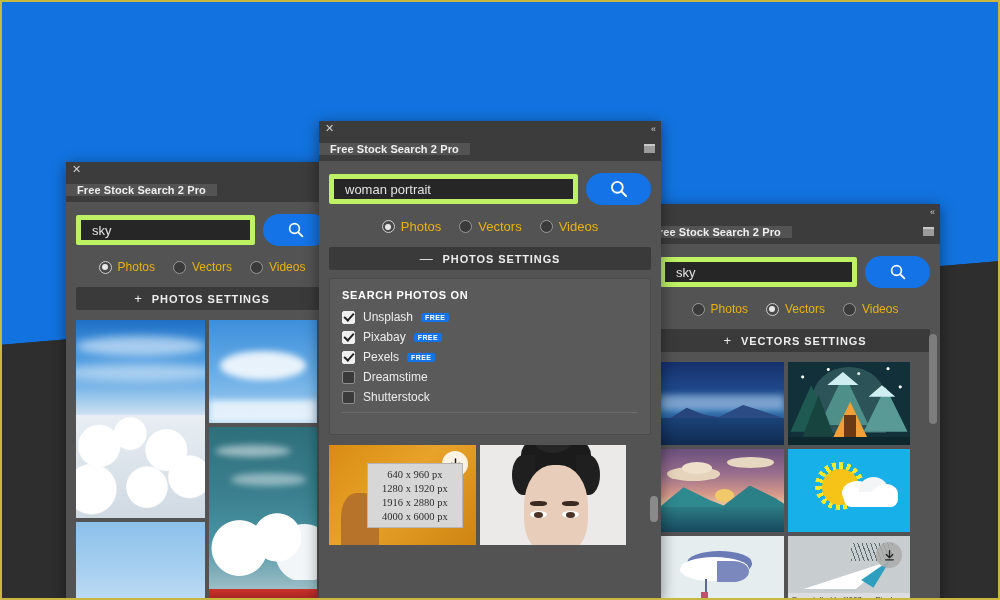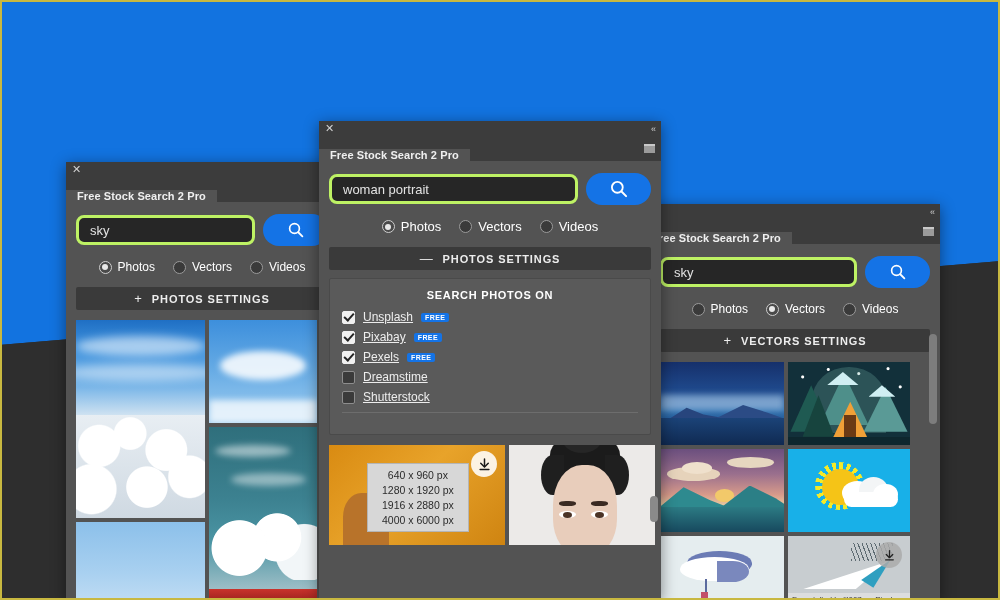--- a/index.html
+++ b/index.html
@@ -40,40 +40,40 @@
     position: absolute; left: 6px; top: 1px;
     color: #d2d2d2; font-size: 11px; line-height: 13px;
     font-family: "Liberation Sans", sans-serif;
   }
   .panel-collapse {
     position: absolute; right: 6px; top: 1px;
     color: #cfcfcf; font-size: 9px; line-height: 14px; letter-spacing: -1px;
   }
   .panel-tabbar {
     height: 24px; background: #3c3c3c; position: relative;
-    display: flex; align-items: flex-end;
+    display: flex; align-items: center;
   }
   .panel-tab {
     background: #535353; color: #efefef;
     font-size: 11px; font-weight: bold;
     display: flex; align-items: center; padding: 0 11px;
     letter-spacing: .1px; white-space: nowrap;
   }
   .panel-menu {
     position: absolute; right: 6px; top: 7px;
     width: 11px; height: 9px; background: #9b9b9b;
     border-top: 2px solid #c9c9c9;
   }
   .panel-body { padding: 12px 10px 0 10px; }
 
   
   .search-row { display: flex; align-items: center; gap: 8px; }
   .search-input {
     flex: 1; height: 30px; background: #262626;
-    border: 3px solid #bef264; border-radius: 8px;
+    border: 5px solid #bef264; border-radius: 2px;
     color: #e3e3e3; font-size: 13px;
     display: flex; align-items: center; padding: 0 11px;
   }
   .search-btn {
     width: 65px; height: 32px; border-radius: 16px;
     background: #1473e6;
     display: flex; align-items: center; justify-content: center;
   }
   .search-btn svg { display: block; }
 
@@ -86,54 +86,54 @@
   .radio-dot {
     width: 13px; height: 13px; border-radius: 50%;
     border: 1px solid #9a9a9a; background: #3a3a3a;
     display: flex; align-items: center; justify-content: center;
   }
   .radio-dot.on { background: #4a4a4a; border-color: #cfcfcf; }
   .radio-dot.on::after {
     content: ""; width: 6px; height: 6px; border-radius: 50%;
     background: #e8e8e8;
   }
-  .radio-label { color: #ffffff; font-size: 12px; }
+  .radio-label { color: #eab308; font-size: 12px; }
 
   
   .settings-bar {
     margin-top: 13px; height: 23px; background: #3a3a3a;
     border-radius: 2px;
     display: flex; align-items: center; justify-content: center; gap: 9px;
     color: #ededed; font-size: 11px; font-weight: bold; letter-spacing: .9px;
   }
   .settings-sign { font-size: 13px; font-weight: normal; }
 
   
   .settings-box {
     margin-top: 8px; background: #5a5a5a;
     border: 1px solid #4a4a4a; border-radius: 2px;
     padding: 10px 12px 12px 12px;
   }
   .settings-title {
     color: #ffffff; font-size: 11px; font-weight: bold;
-    letter-spacing: .7px; margin-bottom: 9px; text-align: center;
+    letter-spacing: .7px; margin-bottom: 9px;
   }
   .chk-row { display: flex; align-items: center; gap: 8px; margin-bottom: 6px; }
   .chk {
     width: 13px; height: 13px; border-radius: 2px;
     background: #3a3a3a; border: 1px solid #8d8d8d;
     display: flex; align-items: center; justify-content: center;
   }
   .chk.on { background: #f0f0f0; border-color: #f0f0f0; }
   .chk.on::after {
     content: ""; width: 4px; height: 8px; margin-top: -2px;
     border: solid #232323; border-width: 0 2px 2px 0;
     transform: rotate(42deg);
   }
-  .chk-label { color: #ededed; font-size: 12px; text-decoration: underline; }
+  .chk-label { color: #ededed; font-size: 12px; }
   .free-badge {
     background: #1473e6; color: #fff; font-size: 7px; font-weight: bold;
     padding: 1px 4px; border-radius: 2px; letter-spacing: .4px;
   }
   .divider { height: 1px; background: #6d6d6d; margin: 8px 0 9px 0; }
   .select {
     height: 26px; background: #262626; border: 1px solid #1c1c1c;
     border-radius: 2px; color: #e3e3e3; font-size: 12px;
     display: flex; align-items: center; padding: 0 10px;
     justify-content: space-between;
@@ -460,22 +460,22 @@
           <span class="chk"></span>
           <span class="chk-label">Shutterstock</span>
         </div>
 
         <div class="divider"></div>
 
       </div>
 
       <div class="grid">
         <div class="col">
-          <div class="thumb" style="width:176px;height:100px;
-               background:linear-gradient(135deg,#d98b12 0%,#e8a32a 45%,#cf8411 100%);">
+          <div class="thumb" style="width:147px;height:100px;
+               background:linear-gradient(135deg,#d98b12 0%,#e8a32a 45%,#cf8411 100%);font-family:Liberation Serif, serif;">
             <div style="position:absolute;left:8%;top:48%;width:26%;height:60%;background:#b8732a;border-radius:40% 40% 0 0;"></div>
             <div class="dl-badge">
               <svg width="15" height="15" viewBox="0 0 24 24">
                 <line x1="12" y1="3" x2="12" y2="15" stroke="#1a1a1a" stroke-width="2.4" stroke-linecap="round"></line>
                 <polyline points="6,10 12,16 18,10" fill="none" stroke="#1a1a1a" stroke-width="2.4" stroke-linecap="round" stroke-linejoin="round"></polyline>
                 <line x1="5" y1="20" x2="19" y2="20" stroke="#1a1a1a" stroke-width="2.4" stroke-linecap="round"></line>
               </svg>
             </div>
             <div class="size-menu">
               <div>640 x 960 px</div>

